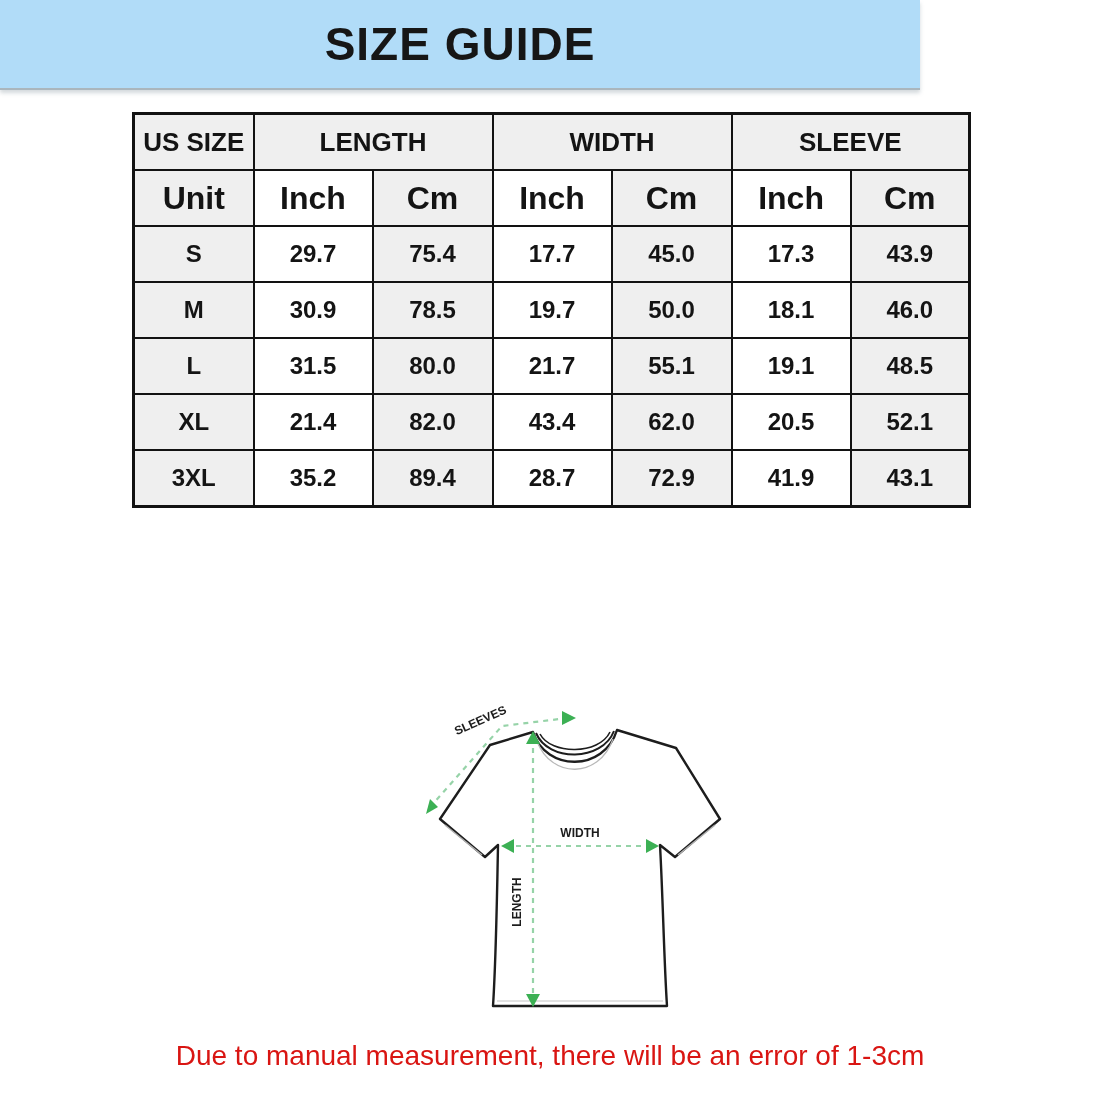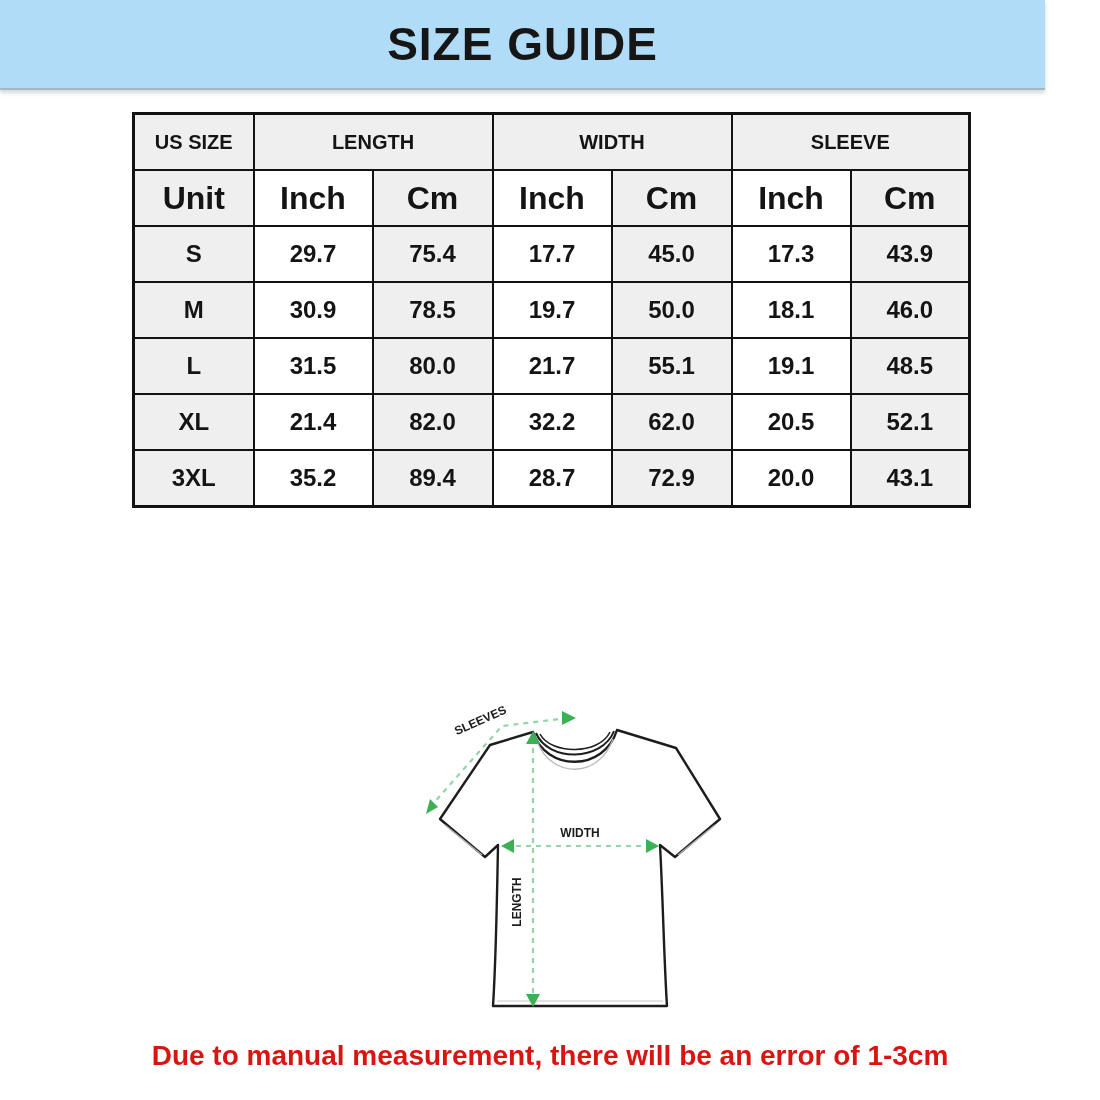--- a/index.html
+++ b/index.html
@@ -13,21 +13,21 @@
     width: 1100px;
     height: 1100px;
     background: #ffffff;
     overflow: hidden;
   }
 
   
   .banner {
     position: absolute;
     top: 0; left: 0;
-    width: 1045px;
+    width: 920px;
     height: 88px;
     background: #b1dcf8;
     border-bottom: 2px solid #aab6bd;
     box-shadow: 0 3px 4px rgba(110,130,140,0.30);
     display: flex;
     align-items: center;
     justify-content: center;
   }
   .banner-title {
     font-size: 46px;
@@ -49,21 +49,21 @@
   .size-table td {
     border: 2px solid #121212;
     height: 52px;
     text-align: center;
     vertical-align: middle;
     font-weight: 700;
     color: #141414;
     background: #ffffff;
   }
   .size-table td.gray { background: #efefef; }
-  .size-table td.group { font-size: 20px; }
+  .size-table td.group { font-size: 26px; }
   .size-table td.unit  { font-size: 32px; }
   .size-table td.val   { font-size: 24px; font-weight: 700; }
 
   
   .diagram {
     position: absolute;
     left: 390px;
     top: 680px;
     width: 360px;
     height: 360px;
@@ -75,21 +75,21 @@
   }
 
   
   .note {
     position: absolute;
     left: 0;
     top: 1040px;
     width: 1100px;
     text-align: center;
     font-size: 28px;
-    font-weight: 700;
+    font-weight: 400;
   }
 </style>
 </head>
 <body>
 
 <div id="page">
 
   <div class="banner">
     <div class="banner-title">SIZE GUIDE</div>
   </div>
@@ -145,32 +145,32 @@
         <td class="gray val">80.0</td>
         <td class="val">21.7</td>
         <td class="gray val">55.1</td>
         <td class="val">19.1</td>
         <td class="gray val">48.5</td>
       </tr>
       <tr>
         <td class="gray val">XL</td>
         <td class="val">21.4</td>
         <td class="gray val">82.0</td>
-        <td class="val">32.2</td>
+        <td class="val">43.4</td>
         <td class="gray val">62.0</td>
         <td class="val">20.5</td>
         <td class="gray val">52.1</td>
       </tr>
       <tr>
         <td class="gray val">3XL</td>
         <td class="val">35.2</td>
         <td class="gray val">89.4</td>
         <td class="val">28.7</td>
         <td class="gray val">72.9</td>
-        <td class="val">20.0</td>
+        <td class="val">41.9</td>
         <td class="gray val">43.1</td>
       </tr>
     </tbody>
   </table>
 
   <svg class="diagram" viewBox="0 0 360 360">
 
     <g>
       <path d="M 143,52
                C 156,92 214,92 227,50

